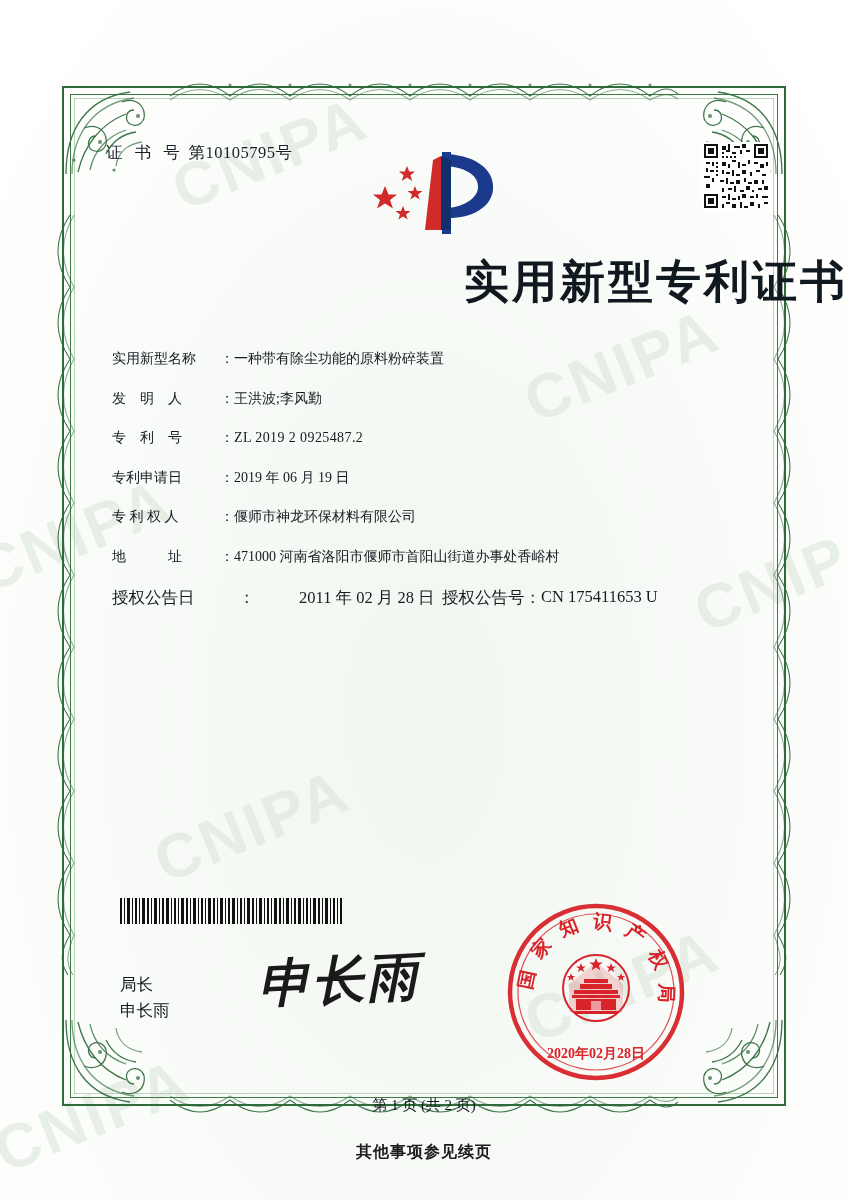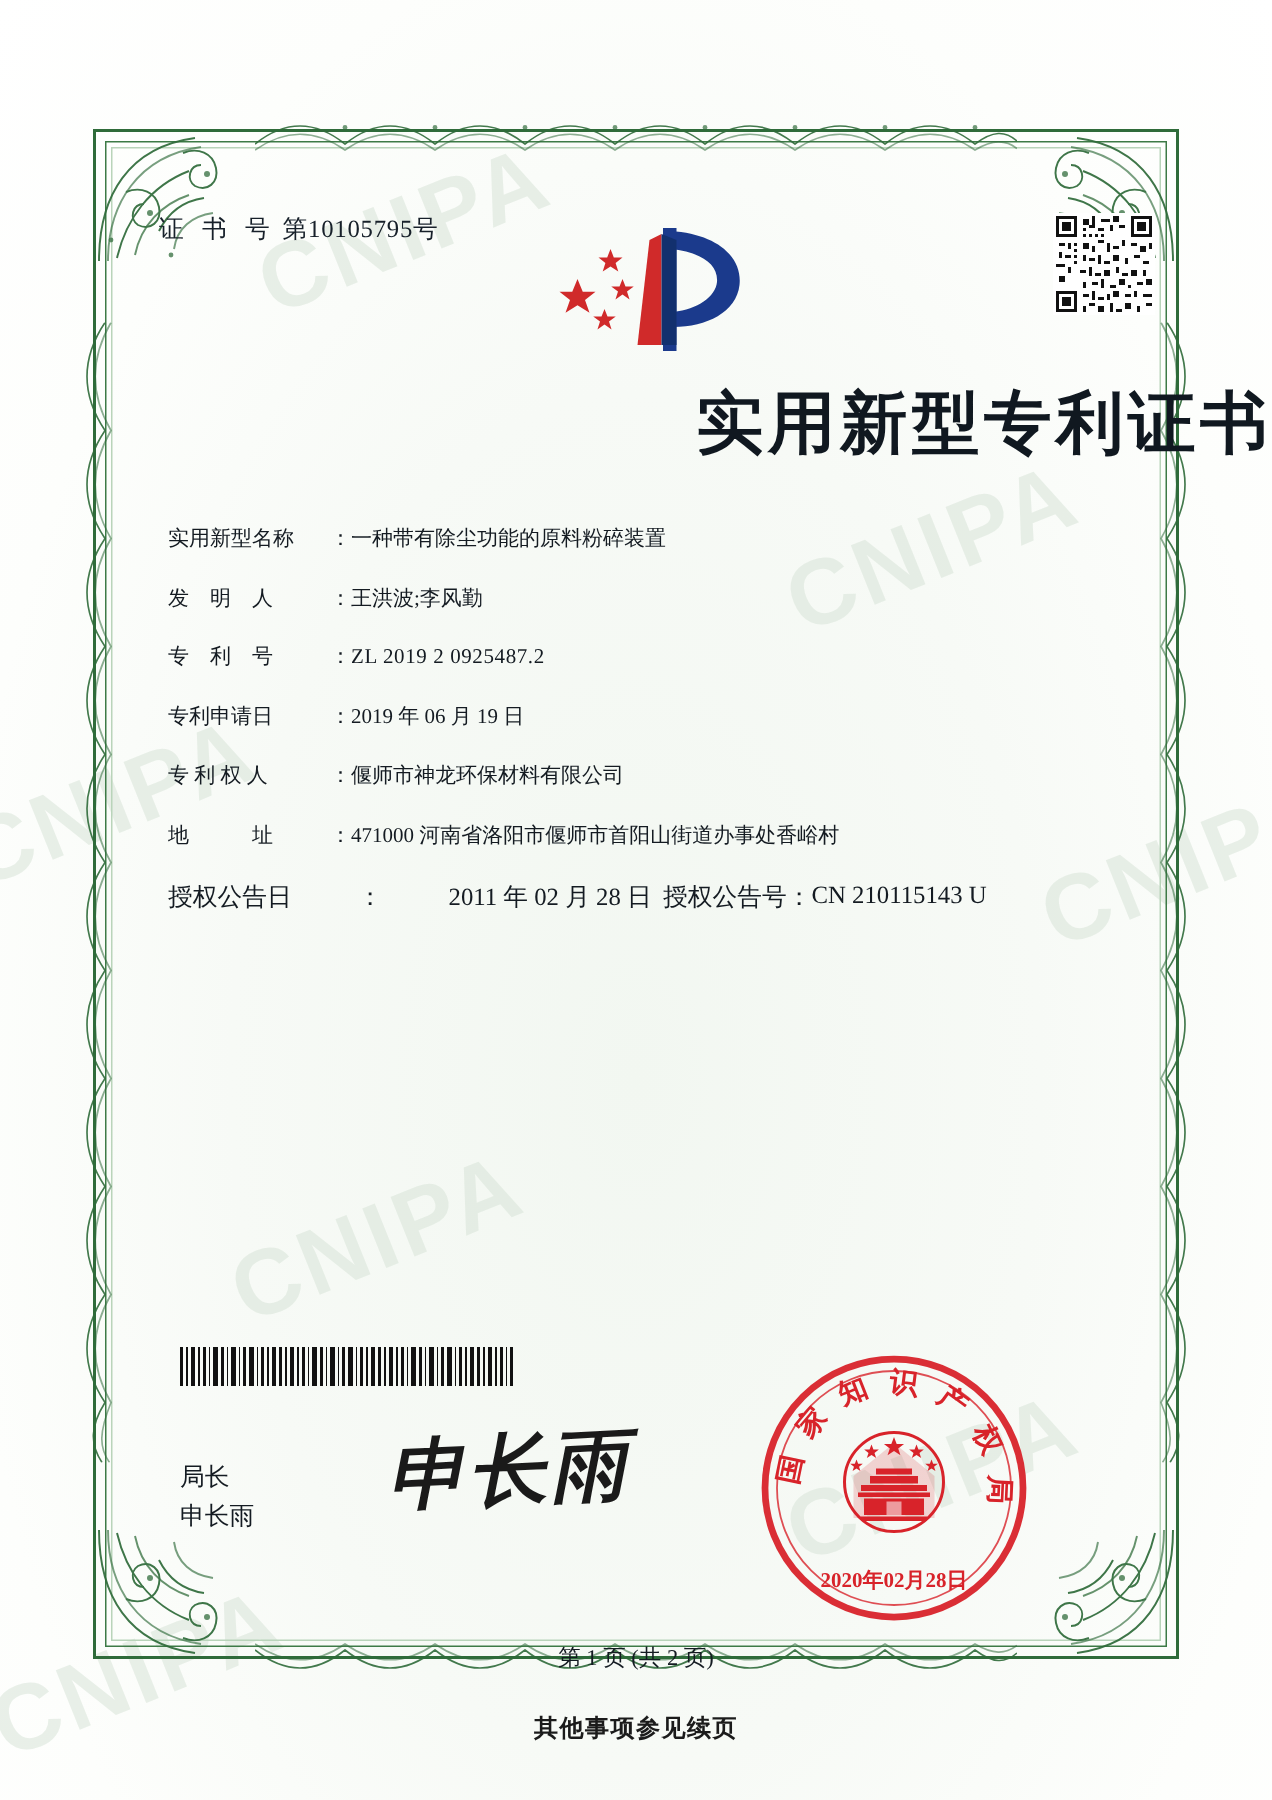--- a/index.html
+++ b/index.html
@@ -546,21 +546,21 @@
 
     <div class="frow-split">
       <span class="split-a">
         <span class="split-label">授权公告日</span>
         <span>：</span>
         <span>2011 年 02 月 28 日</span>
       </span>
       <span class="split-b">
         <span class="split-label">授权公告号</span>
         <span>：</span>
-        <span>CN 210115143 U</span>
+        <span>CN 175411653 U</span>
       </span>
     </div>
   </div>
 
 
   <div class="barcode">
     <svg viewBox="0 0 222 26" preserveAspectRatio="none" shape-rendering="crispEdges">
       <rect width="222" height="26" fill="#fff" opacity="0"></rect>
       <g fill="#111">
         <rect x="0" y="0" width="2" height="26"></rect>

